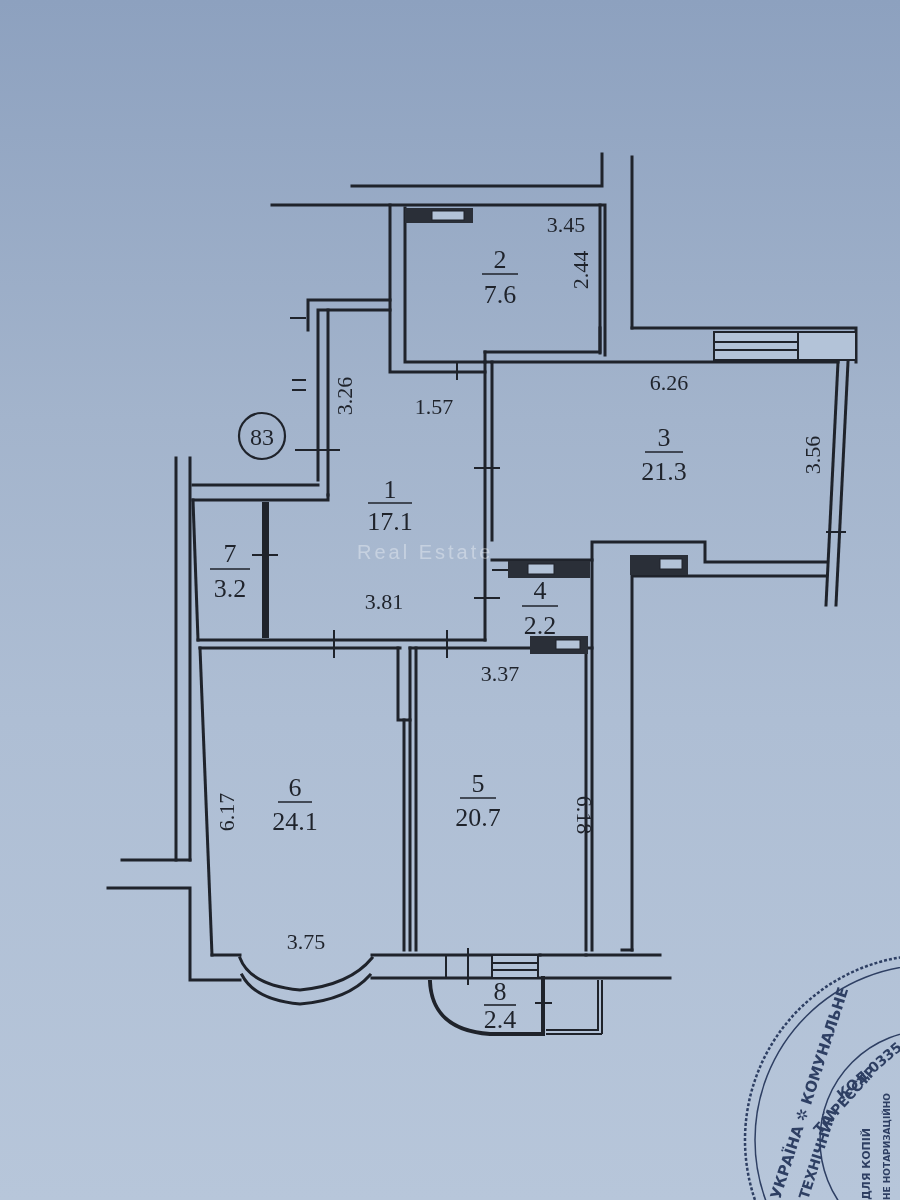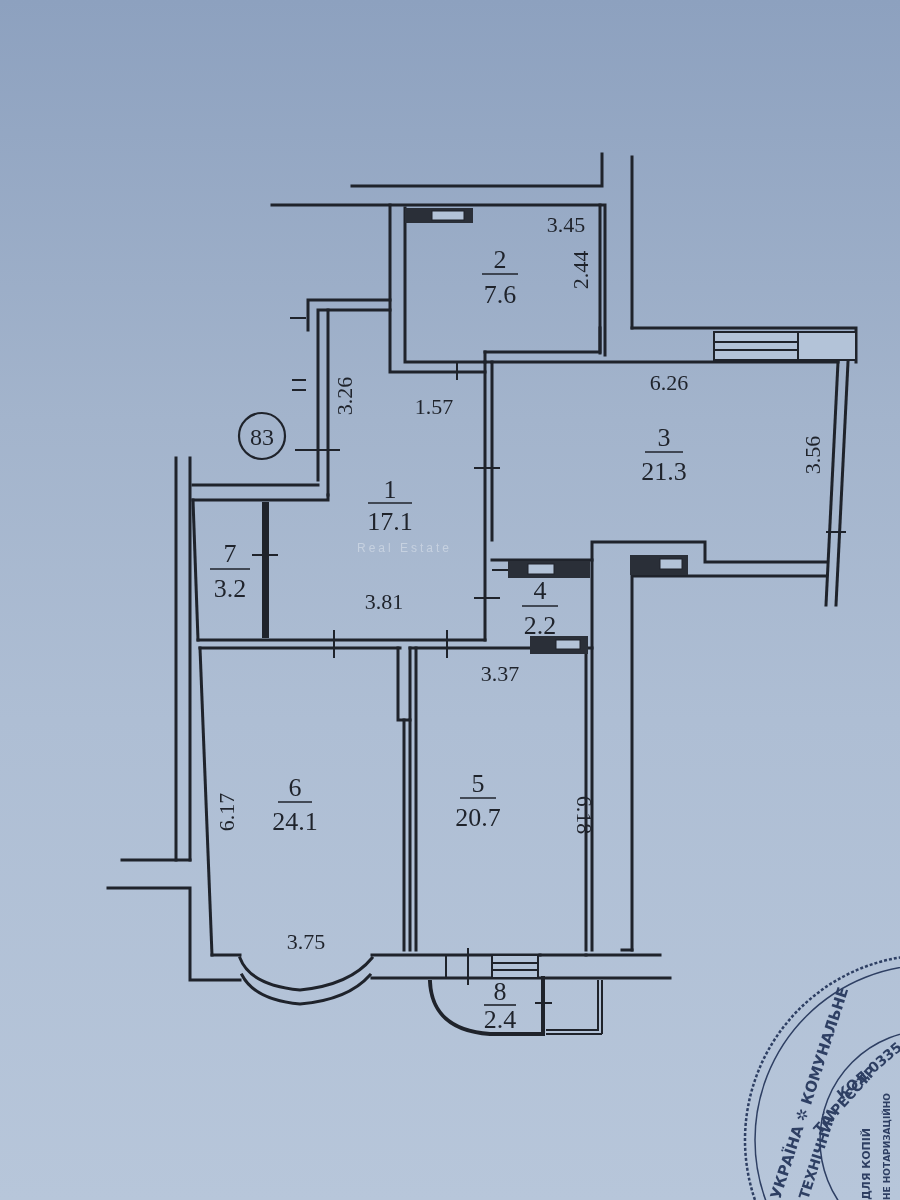--- a/index.html
+++ b/index.html
@@ -24,21 +24,21 @@
     .window-box { fill: #b3c3d8; stroke: #1f232b; stroke-width: 2; }
     .vent { fill: #2a2f38; }
     .vent-hole { fill: #b3c3d8; stroke: #1f232b; stroke-width: 1; }
     .watermark {
       position: absolute; left: 355px; top: 545px;
       font-family: "Liberation Sans", "DejaVu Sans", sans-serif;
       color: rgba(255,255,255,0.35);
       pointer-events: none;
     }
     .watermark .wm-main { font-size: 56px; font-weight: bold; letter-spacing: 6px; line-height: 56px; }
-    .watermark .wm-sub { font-size: 12px; letter-spacing: 3px; margin-top: -4px; margin-left: 2px; }
+    .watermark .wm-sub { font-size: 20px; letter-spacing: 3px; margin-top: -4px; margin-left: 2px; }
     .apt-badge text { font-family: "Liberation Serif", "DejaVu Serif", serif; }
     .stamp text { font-family: "DejaVu Sans", "Liberation Sans", sans-serif; fill: #2e3f63; font-weight: bold; }
   </style>
 </head>
 <body>
 
 <div id="stage">
   <svg width="900" height="1200" viewBox="0 0 900 1200">
 
     <g>

